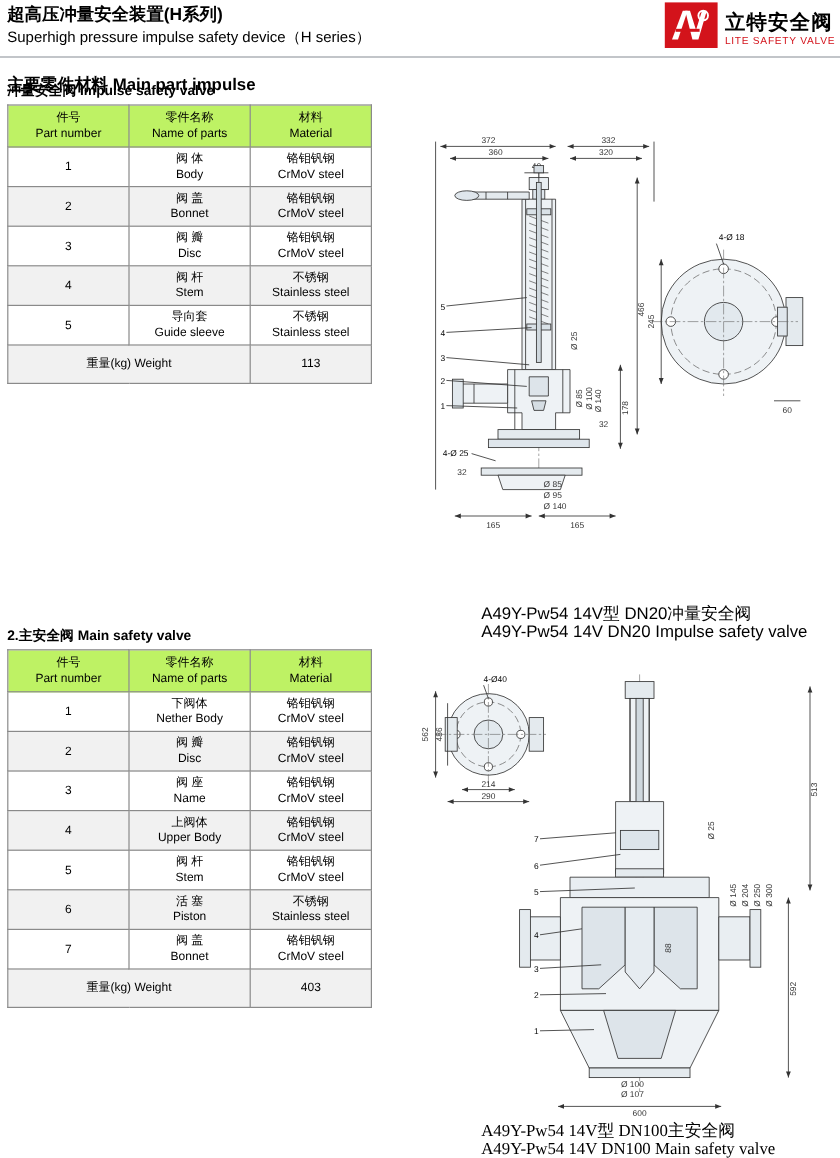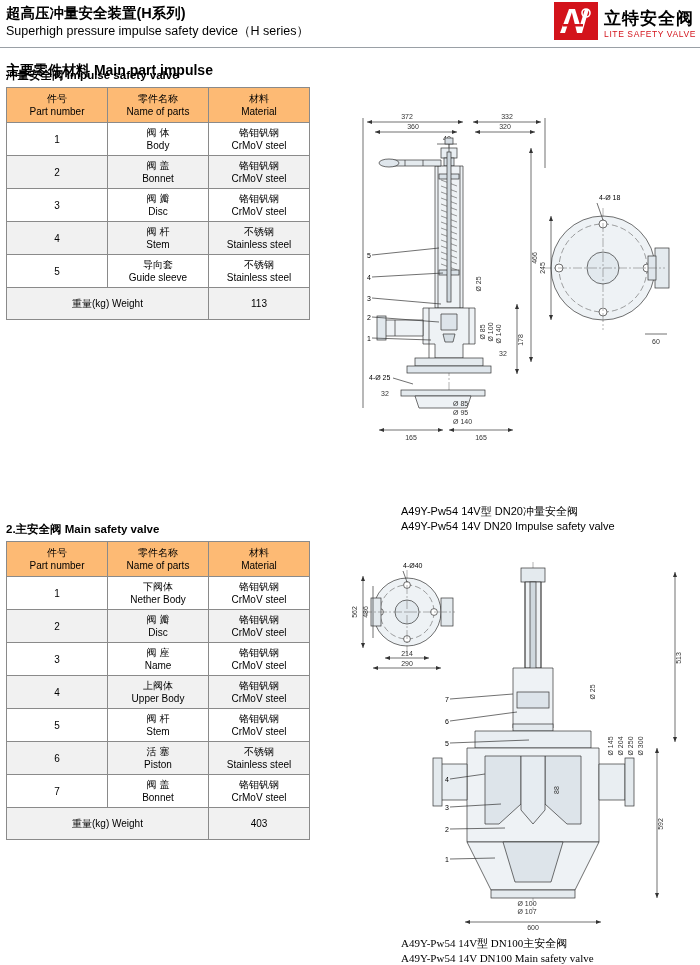--- a/index.html
+++ b/index.html
@@ -64,37 +64,37 @@
     table-layout:fixed;
   }
   table.parts th,table.parts td{
     border:1px solid #8a8a8a;
     text-align:center;
     font-size:10px;
     line-height:13px;
     padding:3px 2px;
   }
   table.parts thead th{
-    background:#fdba74;
+    background:#bef264;
     font-weight:normal;
     height:28px;
   }
   table.parts td.num{width:80px;}
   table.parts td.name{width:112px;}
   table.parts td.mat{width:110px;}
   table.parts tbody tr{height:32px;}
   table.parts tbody tr.alt td{background:#f1f1f1;}
   .cell-cn{display:block;}
   .cell-en{display:block;}
   
   .fig{
     position:absolute;
   }
   .fig-caption{
-    font-size:11px;
+    font-size:14px;
     line-height:15px;
     text-align:left;
   }
   svg.drawing{display:block;}
   
   #section1{position:absolute;left:0;top:58px;width:640px;}
   #section2{position:absolute;left:0;top:522px;width:680px;}
   .fig1{left:345px;top:50px;}
   .fig2{left:345px;top:20px;}
 </style>

